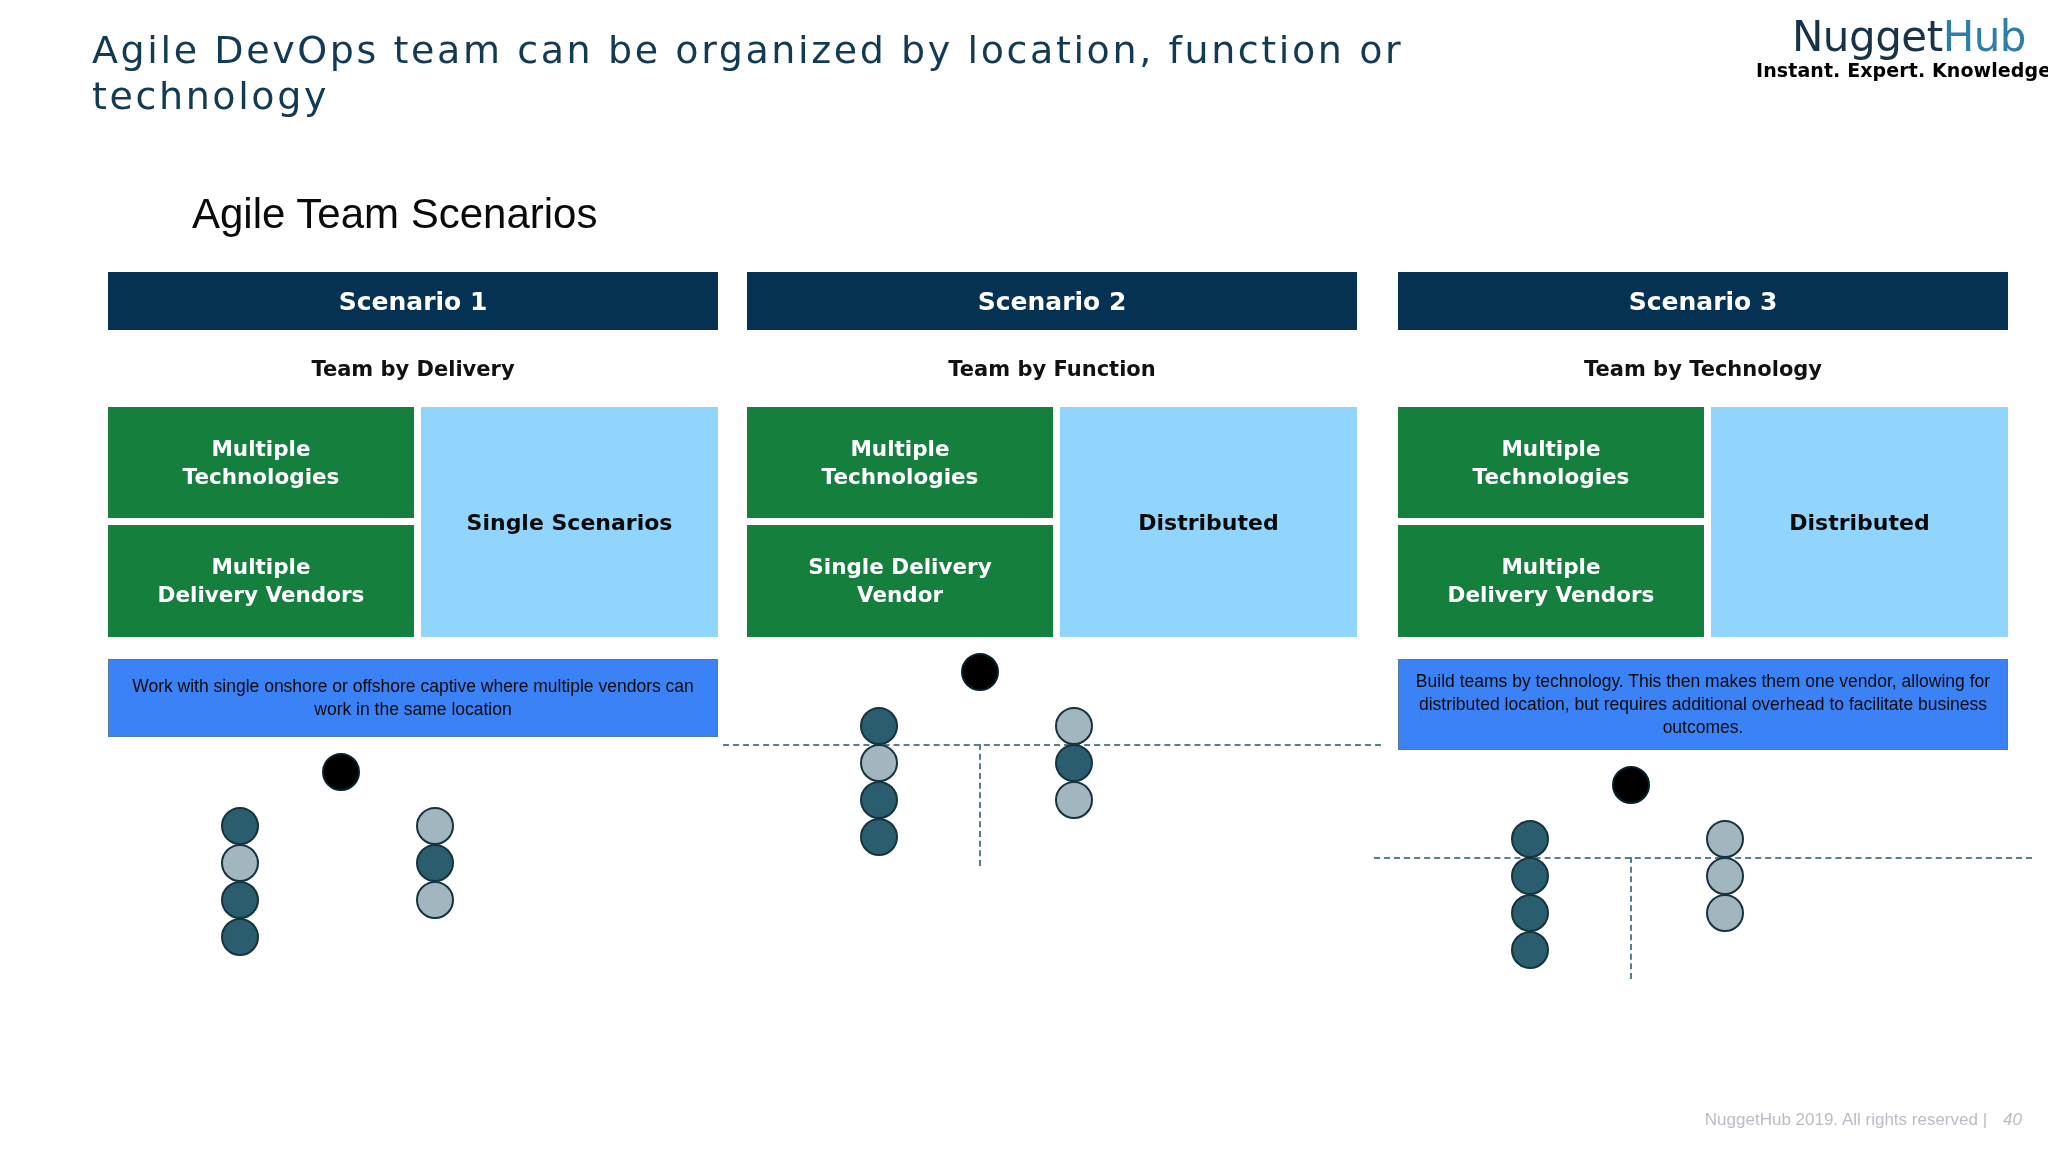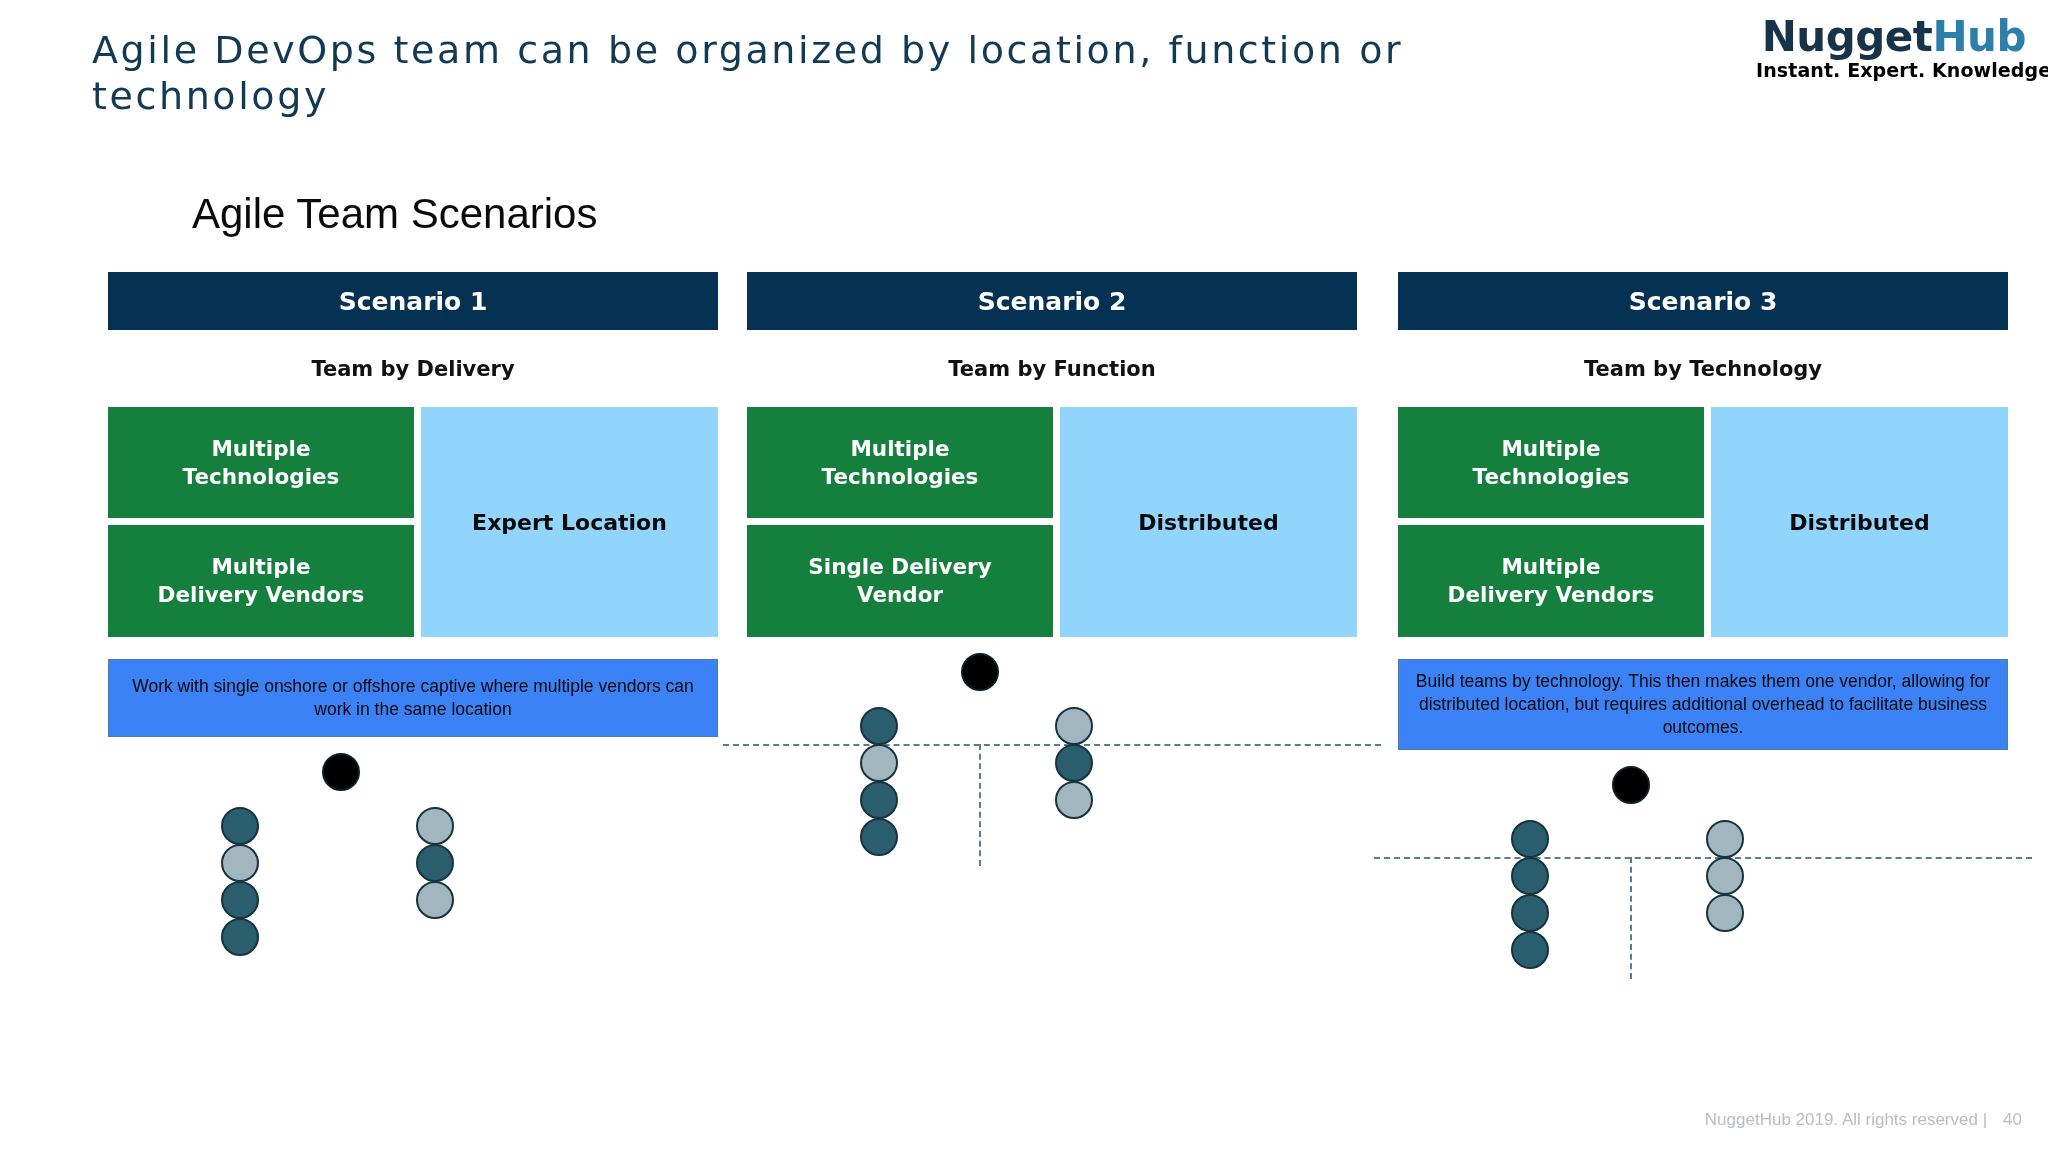--- a/index.html
+++ b/index.html
@@ -34,21 +34,21 @@
   .logo-block {
     position: absolute;
     right: 22px;
     top: 16px;
     width: 270px;
     text-align: right;
   }
   .logo-word {
     font-family: "DejaVu Sans", sans-serif;
     font-size: 42px;
-    font-weight: 700;
+    font-weight: 400;
     letter-spacing: -0.5px;
     line-height: 1;
     white-space: nowrap;
   }
   .logo-nugget { color: #17334A; }
   .logo-hub { color: #2C7FA8; }
   .logo-tagline {
     margin-top: 1px;
     font-family: "DejaVu Sans", sans-serif;
     font-size: 19px;
@@ -196,42 +196,42 @@
   
   .footer {
     position: absolute;
     right: 26px;
     bottom: 22px;
     font-size: 17px;
     color: #B9BCC4;
     font-family: "Liberation Sans", sans-serif;
     white-space: nowrap;
   }
-  .footer .pagenum { margin-left: 16px; }
+  .footer .pagenum { margin-left: 16px; font-style: italic; }
 </style>
 </head>
 <body>
 
 <div class="slide-title">Agile DevOps team can be organized by location, function or technology</div>
 
 <div class="logo-block">
   <div class="logo-word"><span class="logo-nugget">Nugget</span><span class="logo-hub">Hub</span></div>
   <div class="logo-tagline">Instant. Expert. Knowledge.</div>
 </div>
 
 <div class="section-heading">Agile Team Scenarios</div>
 
 <div class="columns" id="columns-root">
     <div class="column col-0">
       <div class="scenario-header">Scenario 1</div>
       <div class="subtitle">Team by Delivery</div>
       <div class="attr-grid">
         <div class="dark-box top">Multiple<br>Technologies</div>
         <div class="dark-box bottom">Multiple<br>Delivery Vendors</div>
-        <div class="light-box">Expert Location</div>
+        <div class="light-box">Single Scenarios</div>
       </div>
       <div class="desc-box">Work with single onshore or offshore captive where multiple vendors can work in the same location</div>
       <div class="dot-diagram">
         <div class="dot lead" style="left: 214px; top: 2px;"></div>
         <div class="dot dark" style="left: 113px; top: 56px;"></div>
         <div class="dot light" style="left: 113px; top: 93px;"></div>
         <div class="dot dark" style="left: 113px; top: 130px;"></div>
         <div class="dot dark" style="left: 113px; top: 167px;"></div>
         <div class="dot light" style="left: 308px; top: 56px;"></div>
         <div class="dot dark" style="left: 308px; top: 93px;"></div>

